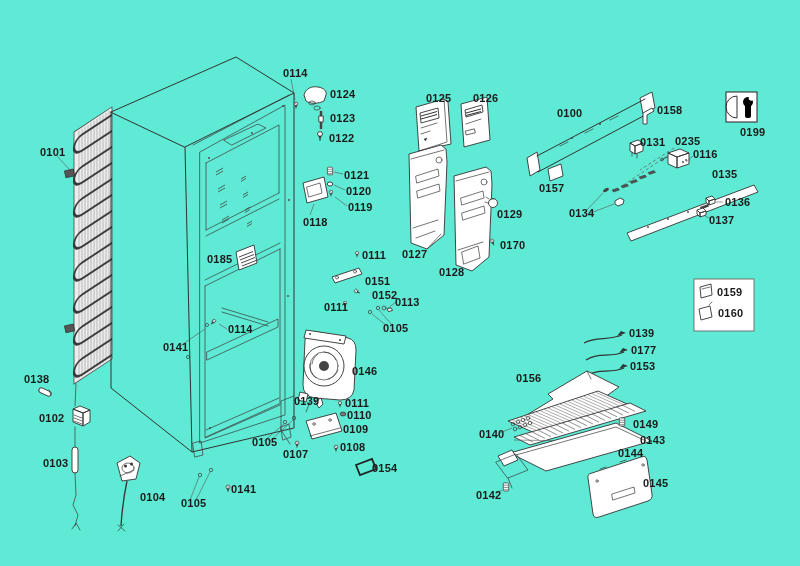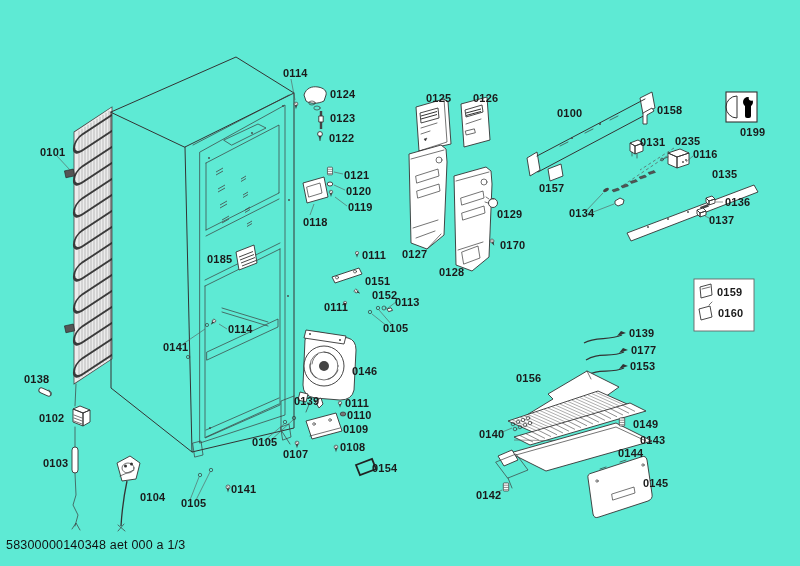--- a/index.html
+++ b/index.html
@@ -423,14 +423,13 @@
   <div class="pl" style="left:633px;top:418px">0149</div>
   <div class="pl" style="left:640px;top:434px">0143</div>
   <div class="pl" style="left:618px;top:447px">0144</div>
   <div class="pl" style="left:476px;top:489px">0142</div>
   <div class="pl" style="left:643px;top:477px">0145</div>
   <div class="pl" style="left:43px;top:457px">0103</div>
   <div class="pl" style="left:140px;top:491px">0104</div>
   <div class="pl" style="left:181px;top:497px">0105</div>
   <div class="pl" style="left:231px;top:483px">0141</div>
 
-  <div class="footer">58300000140348 aet 000 a 1/3</div>
 </div>
 
 </body></html>

